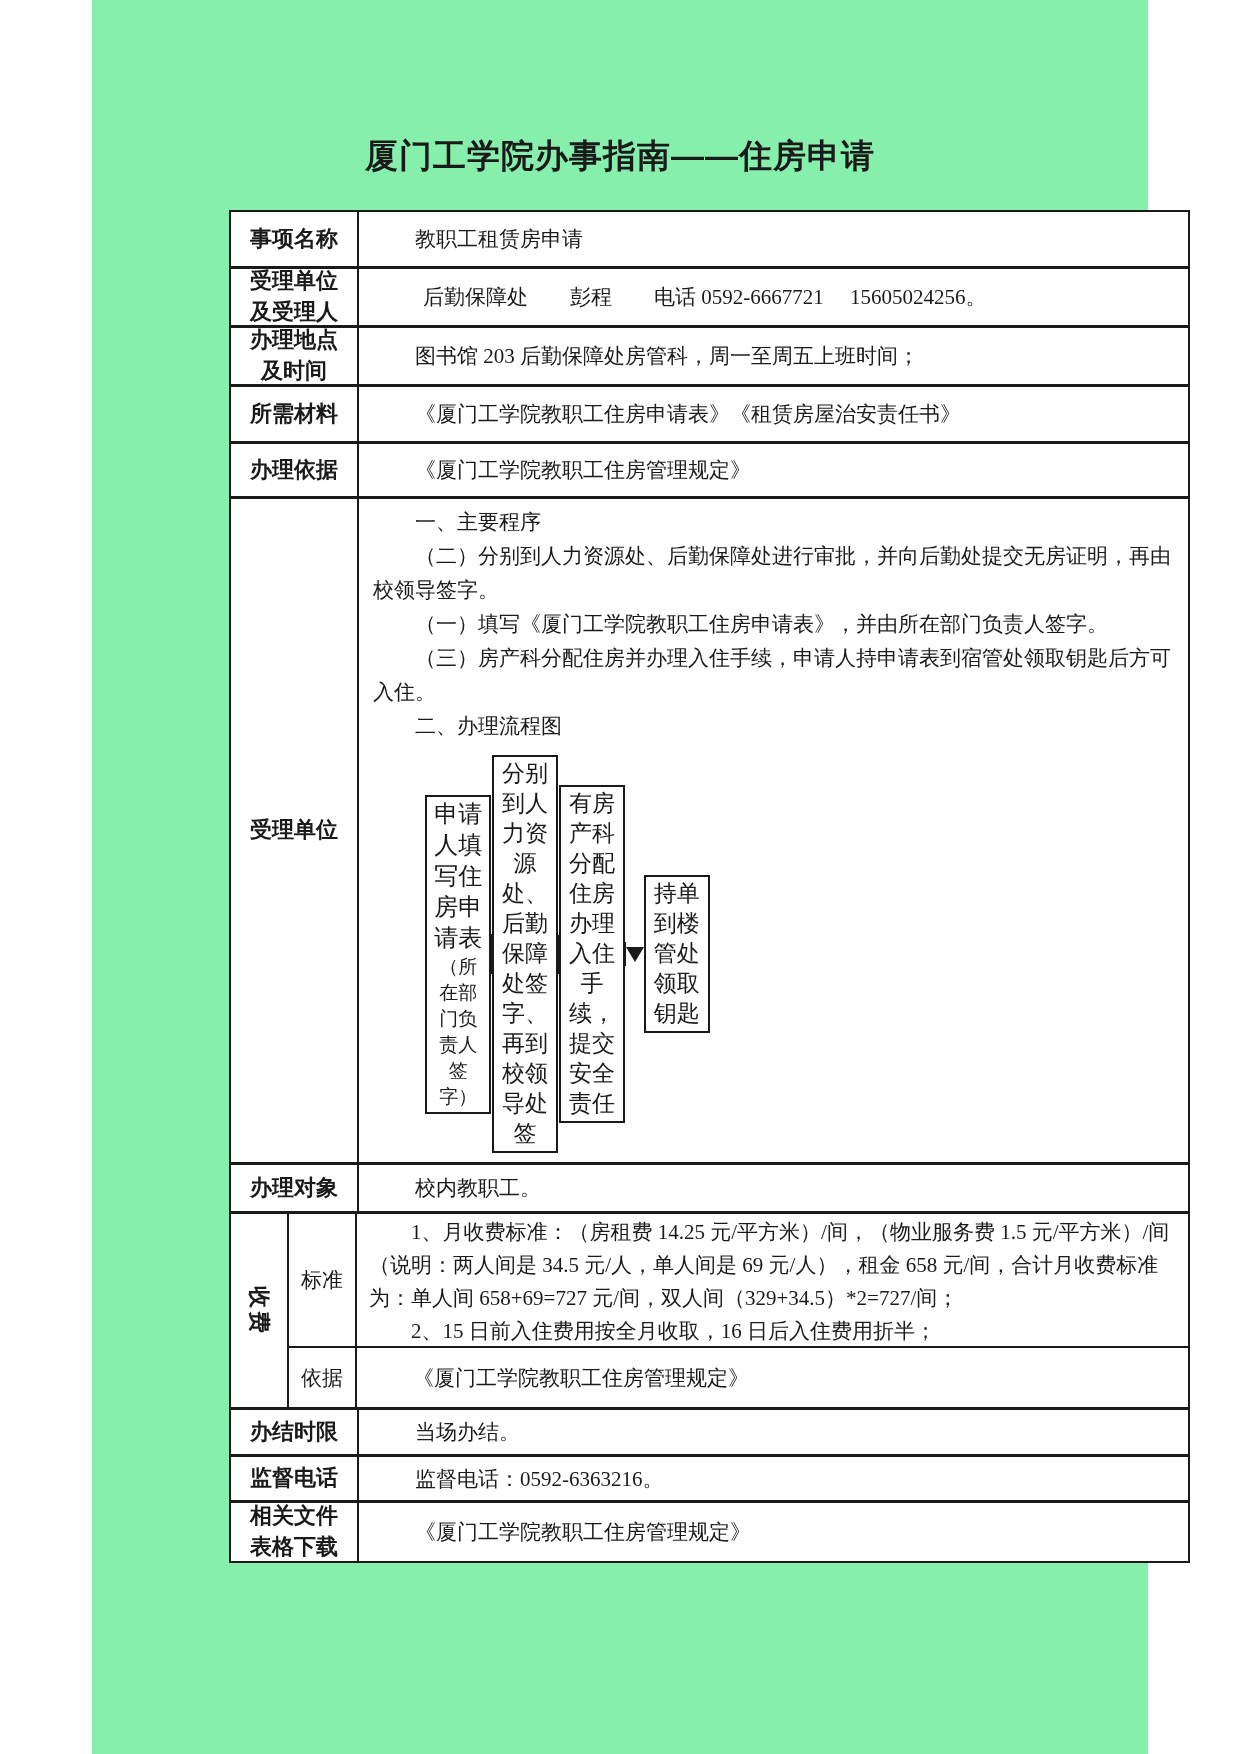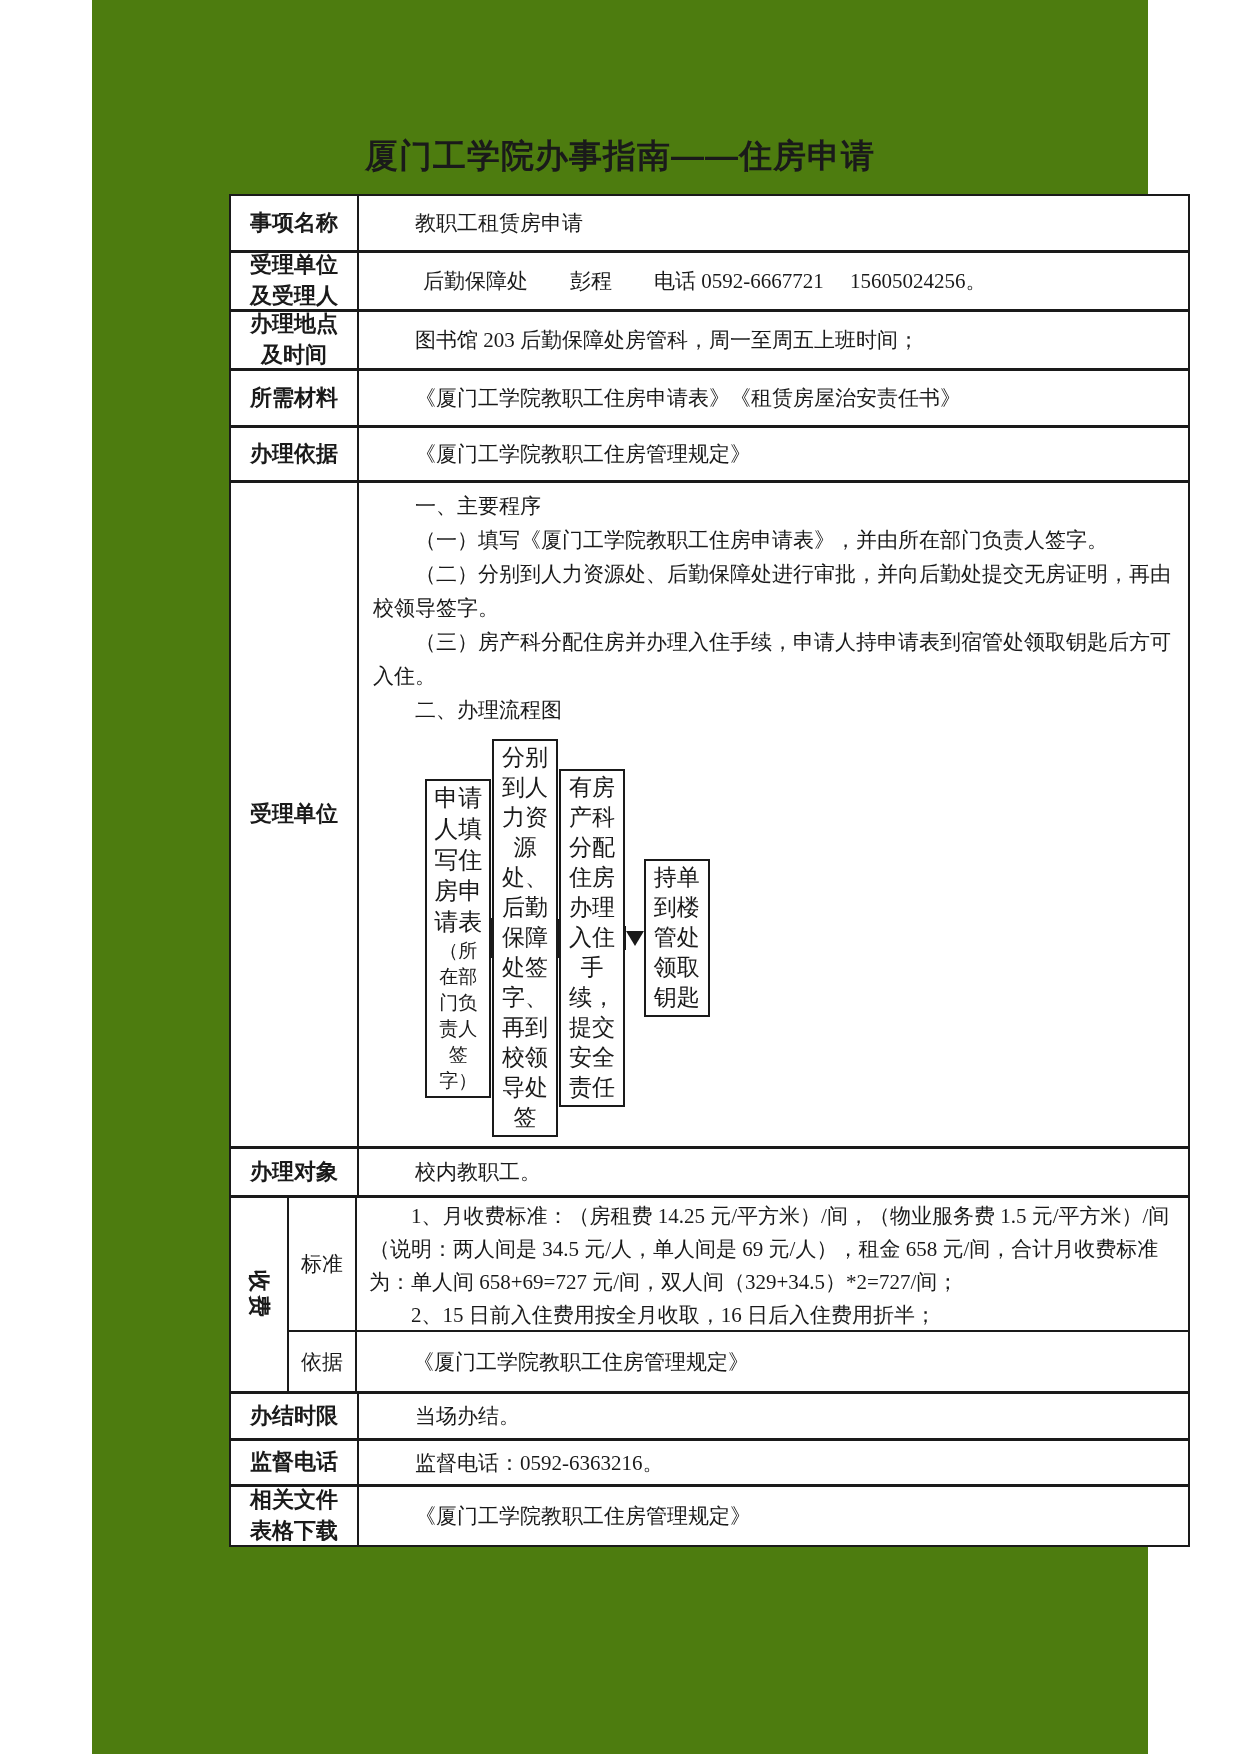--- a/index.html
+++ b/index.html
@@ -1,39 +1,39 @@
 <!DOCTYPE html>
 <html><head>
 <meta charset="utf-8">
 <style>
   html, body { margin: 0; padding: 0; background: #ffffff; }
   .page {
     position: relative;
     width: 1056px;
     height: 1754px;
     margin: 0 auto;
-    background: #4d7c0f;
+    background: #86efac;
     color: #1a1a1a;
     font-family: "Liberation Serif", serif;
   }
   .doc-title {
     position: absolute;
     top: 134px;
     left: 0;
     width: 100%;
     text-align: center;
     font-family: "Liberation Sans", sans-serif;
     font-weight: bold;
     font-size: 33px;
     letter-spacing: 1px;
   }
   .doc-table {
     position: absolute;
     left: 137px;
-    top: 194px;
+    top: 210px;
     width: 961px;
   }
   .row {
     display: flex;
     border: 2px solid #1a1a1a;
     background: #ffffff;
     box-sizing: border-box;
   }
   .row + .row { margin-top: -1px; }
   .label-cell {
@@ -221,22 +221,22 @@
       <div class="content-cell">
         <span class="val">《厦门工学院教职工住房管理规定》</span>
       </div>
     </div>
 
     <div class="row r6">
       <div class="label-cell">受理单位</div>
       <div class="content-cell procedure-content">
         <div style="width:100%">
           <p>一、主要程序</p>
+          <p>（二）分别到人力资源处、后勤保障处进行审批，并向后勤处提交无房证明，再由校领导签字。</p>
           <p>（一）填写《厦门工学院教职工住房申请表》，并由所在部门负责人签字。</p>
-          <p>（二）分别到人力资源处、后勤保障处进行审批，并向后勤处提交无房证明，再由校领导签字。</p>
           <p>（三）房产科分配住房并办理入住手续，申请人持申请表到宿管处领取钥匙后方可入住。</p>
           <p>二、办理流程图</p>
 
           <div class="flow">
             <div class="flow-box box1">
               <span class="l1">申请人填写住房申请表</span>
               <span class="l2">（所在部门负责人签字）</span>
             </div>
             <div class="flow-line h40"></div>
             <div class="flow-box box2">分别到人力资源处、后勤保障处签字、再到校领导处签</div>

